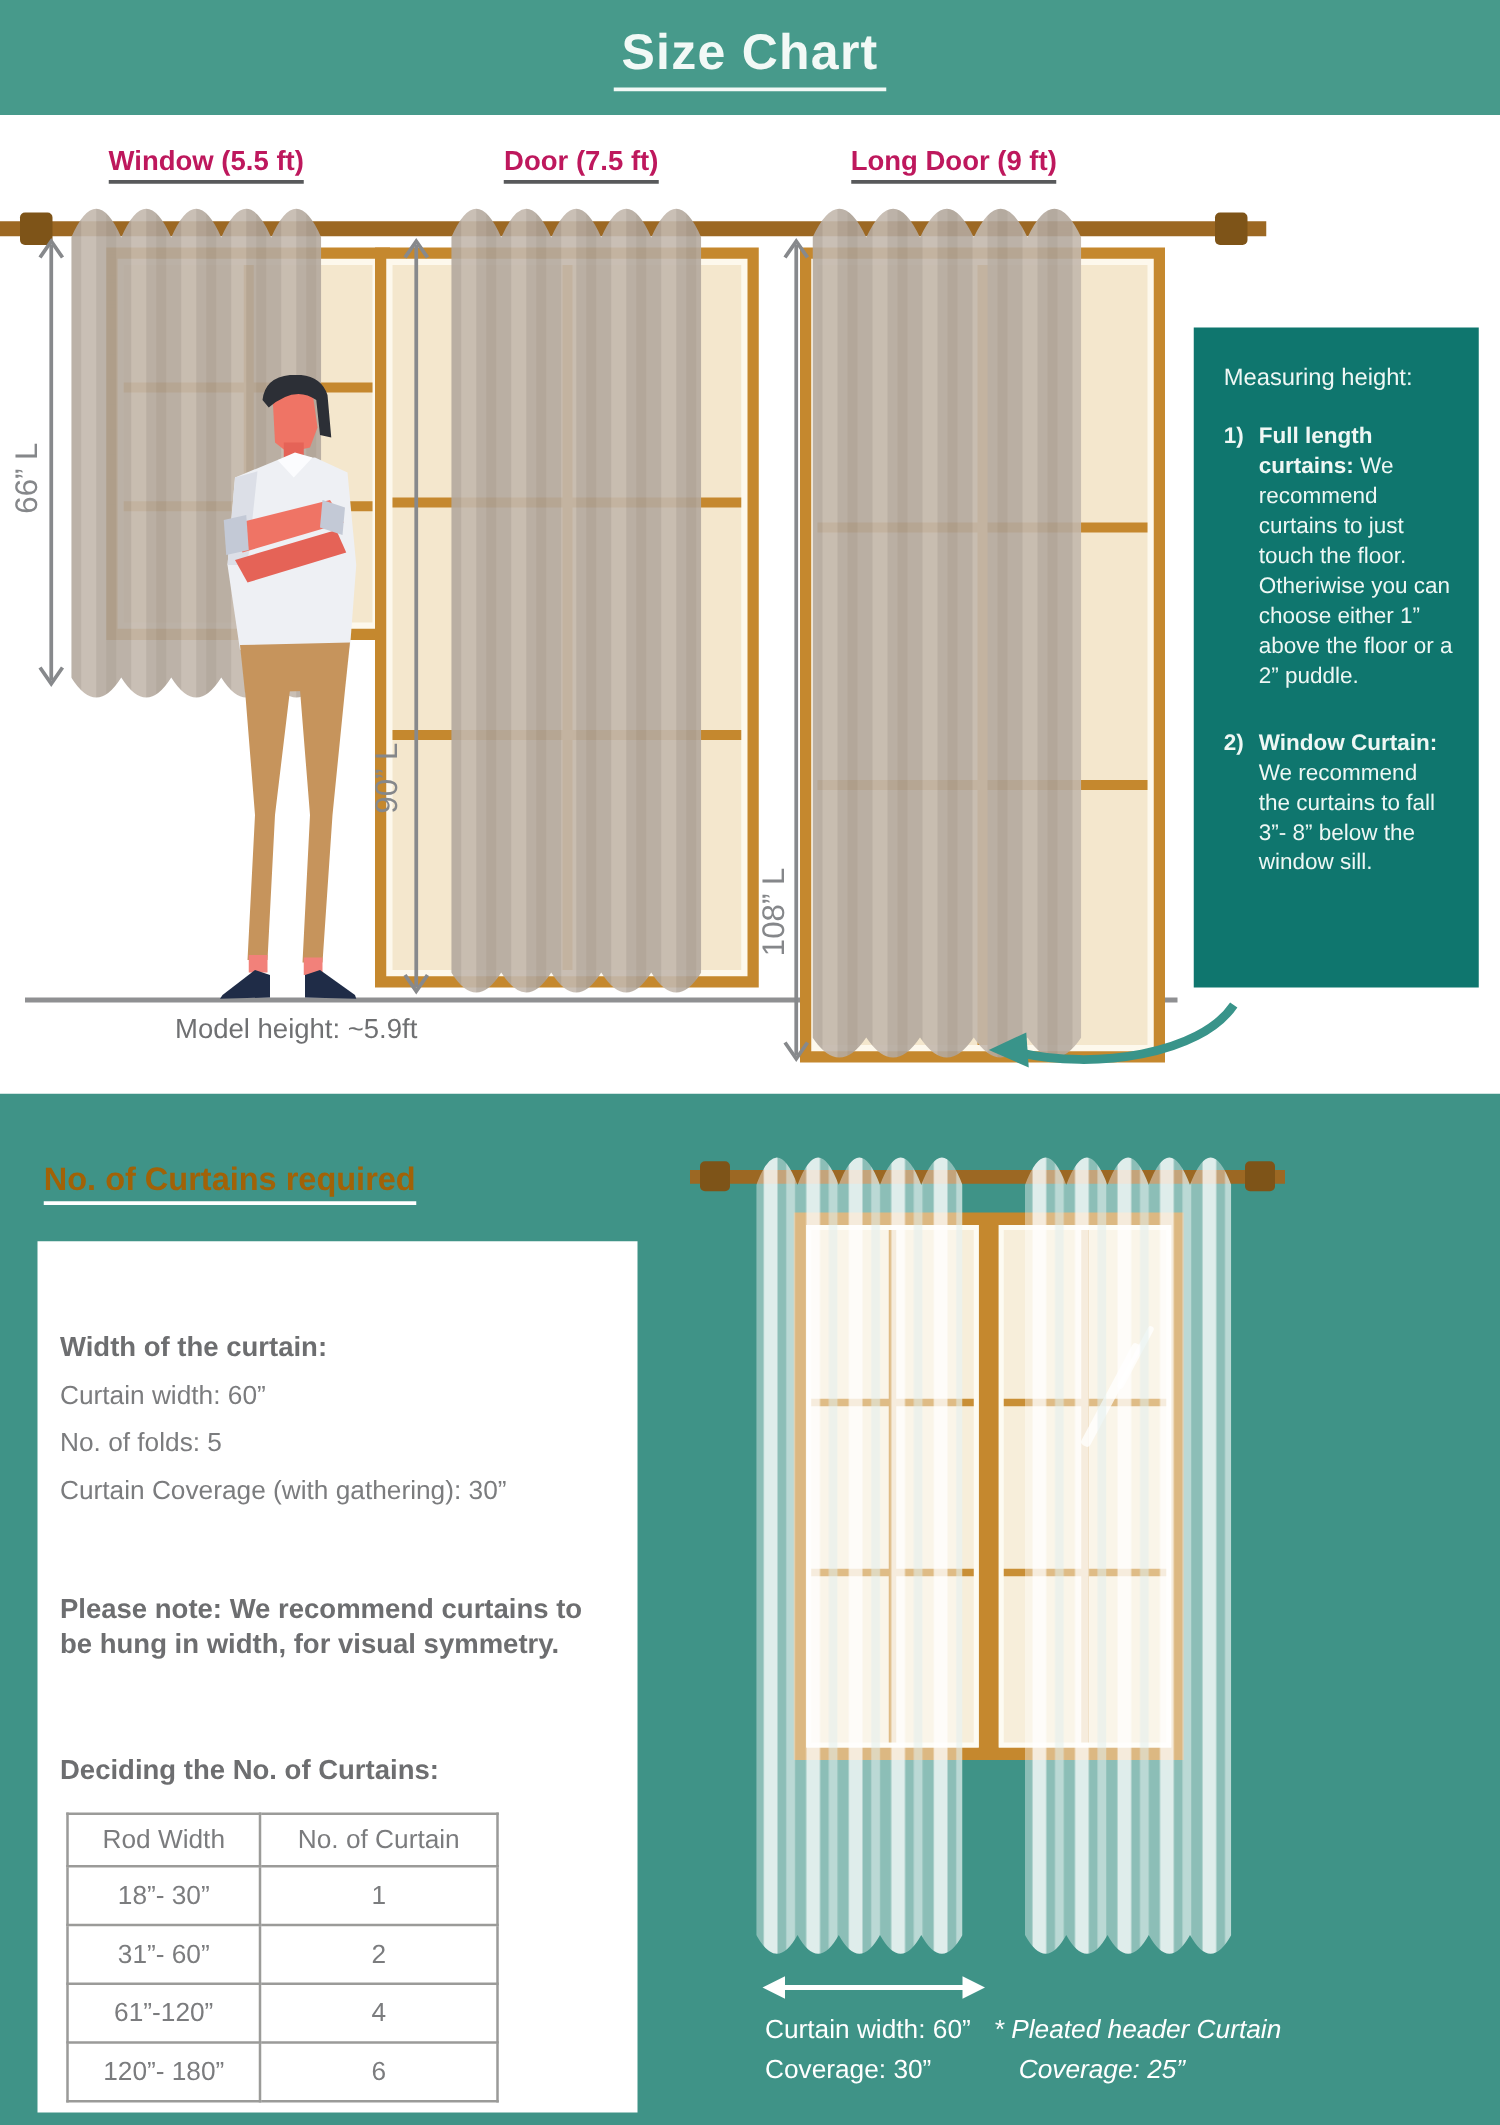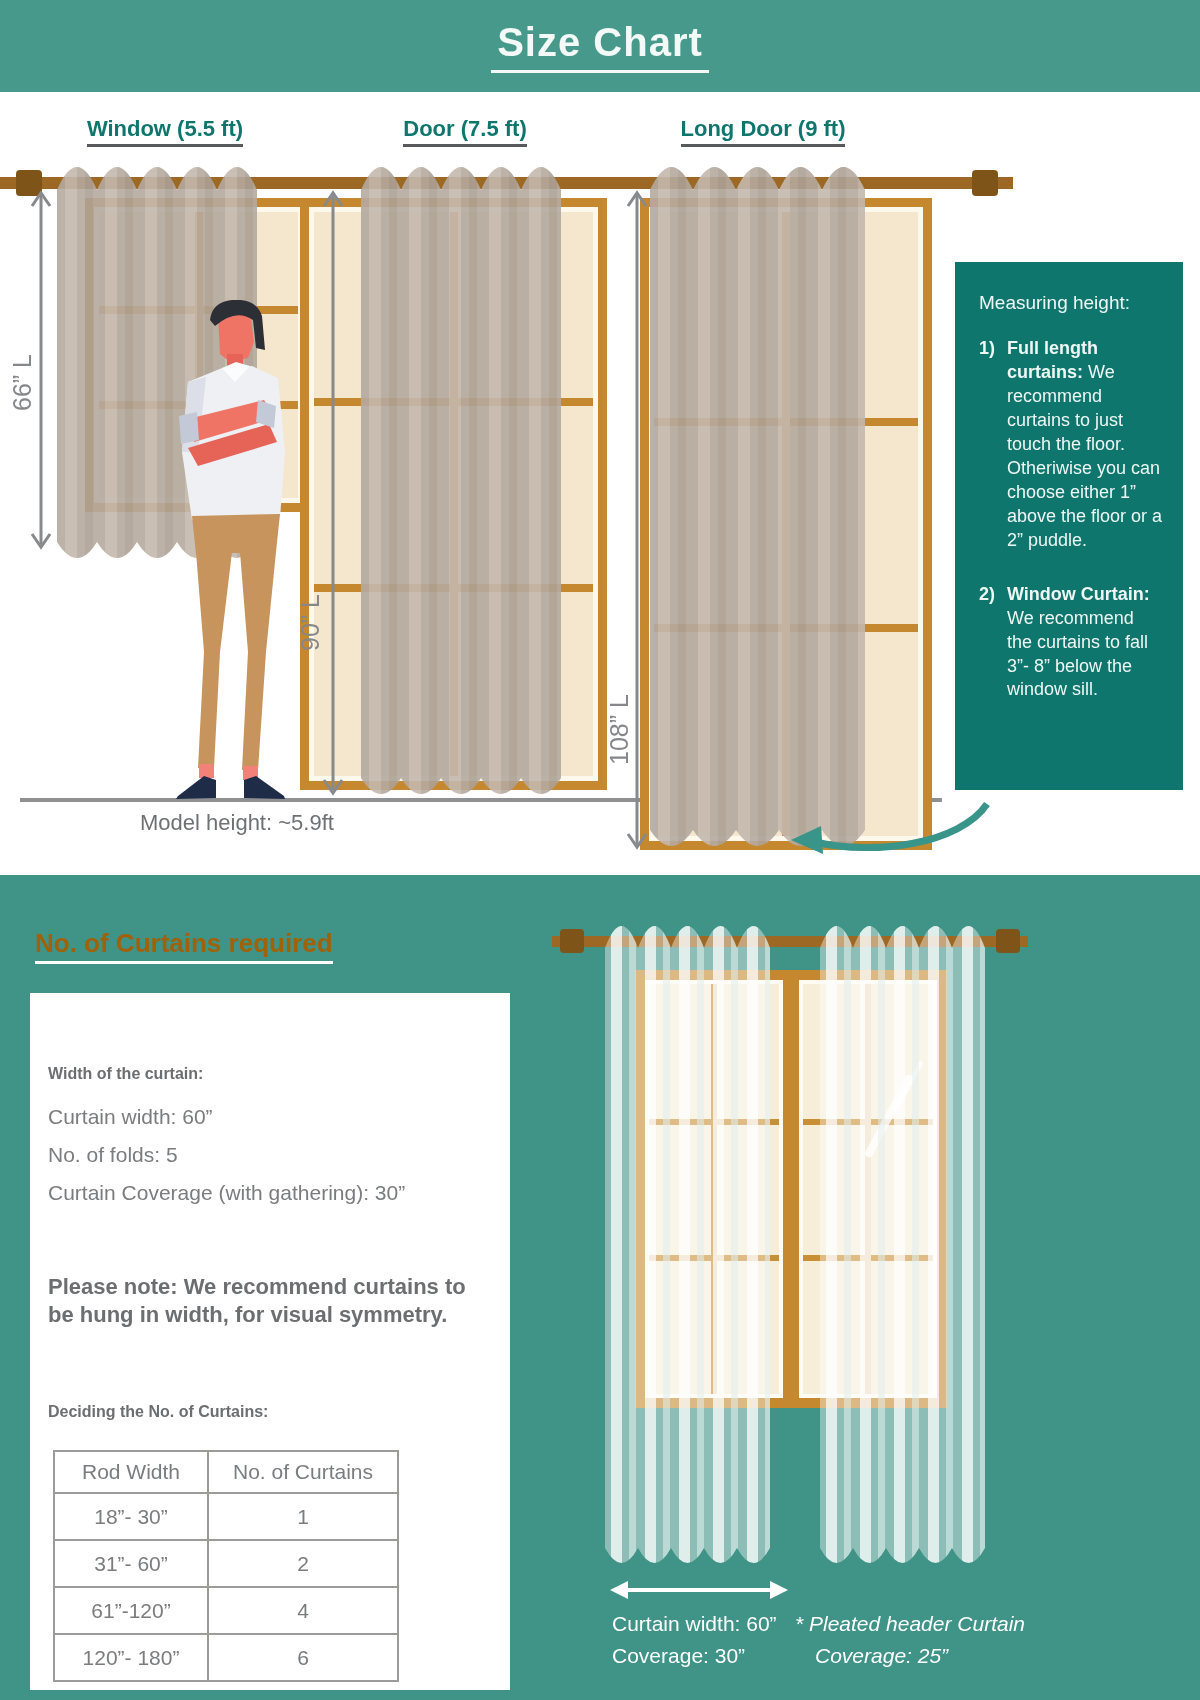--- a/index.html
+++ b/index.html
@@ -8,21 +8,21 @@
   .abs{position:absolute;}
 
   
   .top-banner{position:absolute;left:0;top:0;width:1200px;height:92px;background:#479a8b;
               display:flex;align-items:center;justify-content:center;}
   .top-banner h1{margin:0;color:#f2f9f6;font-size:40px;font-weight:bold;
                  border-bottom:3px solid #f2f9f6;padding:0 6px 5px 6px;letter-spacing:1px;}
 
   
   .col-label{position:absolute;width:220px;text-align:center;font-size:22px;font-weight:bold;
-             color:#0f766e;top:116px;}
+             color:#be185d;top:116px;}
   .col-label span{border-bottom:3px solid #58595b;padding-bottom:3px;}
 
   .rod{position:absolute;background:#9c6823;}
   .finial{position:absolute;background:#7e5418;border-radius:4px;}
 
   .window-frame{position:absolute;background:#c5882e;}
   .window-liner{position:absolute;left:9px;top:9px;right:9px;bottom:9px;background:#fdf8ec;}
   .window-panes{position:absolute;left:5px;top:5px;right:5px;bottom:5px;background:#f4e7cd;}
   .muntin-v{position:absolute;top:0;bottom:0;left:calc(50% - 4px);width:8px;background:#c5882e;}
   .muntin-h1{position:absolute;left:0;right:0;top:33%;height:8px;background:#c5882e;}
@@ -41,21 +41,21 @@
   .ib-item .num{width:28px;font-weight:bold;flex:none;}
   .ib-item .txt{flex:1;}
   .ib-item .b{font-weight:bold;}
 
   
   .bottom-bg{position:absolute;left:0;top:875px;width:1200px;height:825px;background:#3f9387;}
   .bottom-heading{position:absolute;left:35px;top:928px;font-size:26px;font-weight:bold;color:#a16207;}
   .bottom-heading span{border-bottom:3px solid #ffffff;padding-bottom:3px;}
 
   .card{position:absolute;left:30px;top:993px;width:480px;height:697px;background:#ffffff;}
-  .card .c-head{position:absolute;left:18px;font-size:16px;font-weight:bold;color:#6d6e70;}
+  .card .c-head{position:absolute;left:18px;font-size:22px;font-weight:bold;color:#6d6e70;}
   .card .c-line{position:absolute;left:18px;font-size:21px;color:#7b7c7e;}
   .card .c-note{position:absolute;left:18px;top:280px;width:430px;font-size:22px;font-weight:bold;
                 color:#6d6e70;line-height:1.27;}
   .count-table{position:absolute;left:23px;top:457px;border-collapse:collapse;}
   .count-table th,.count-table td{border:2px solid #9b9b99;color:#7b7c7e;text-align:center;
                 font-weight:normal;font-size:21px;}
   .count-table th{width:150px;height:38px;}
   .count-table th + th{width:186px;}
   .count-table td{height:43px;}
 
@@ -214,21 +214,21 @@
     <div class="c-line" style="top:112px;">Curtain width: 60”</div>
     <div class="c-line" style="top:150px;">No. of folds: 5</div>
     <div class="c-line" style="top:188px;">Curtain Coverage (with gathering): 30”</div>
     <div class="c-note">Please note: We recommend curtains to be hung in width, for visual symmetry.</div>
     <div class="c-head" style="top:410px;">Deciding the No. of Curtains:</div>
 
     <table class="count-table">
       <thead>
         <tr>
           <th>Rod Width</th>
-          <th>No. of Curtains</th>
+          <th>No. of Curtain</th>
         </tr>
       </thead>
       <tbody>
         <tr>
           <td>18”- 30”</td>
           <td>1</td>
         </tr>
         <tr>
           <td>31”- 60”</td>
           <td>2</td>

